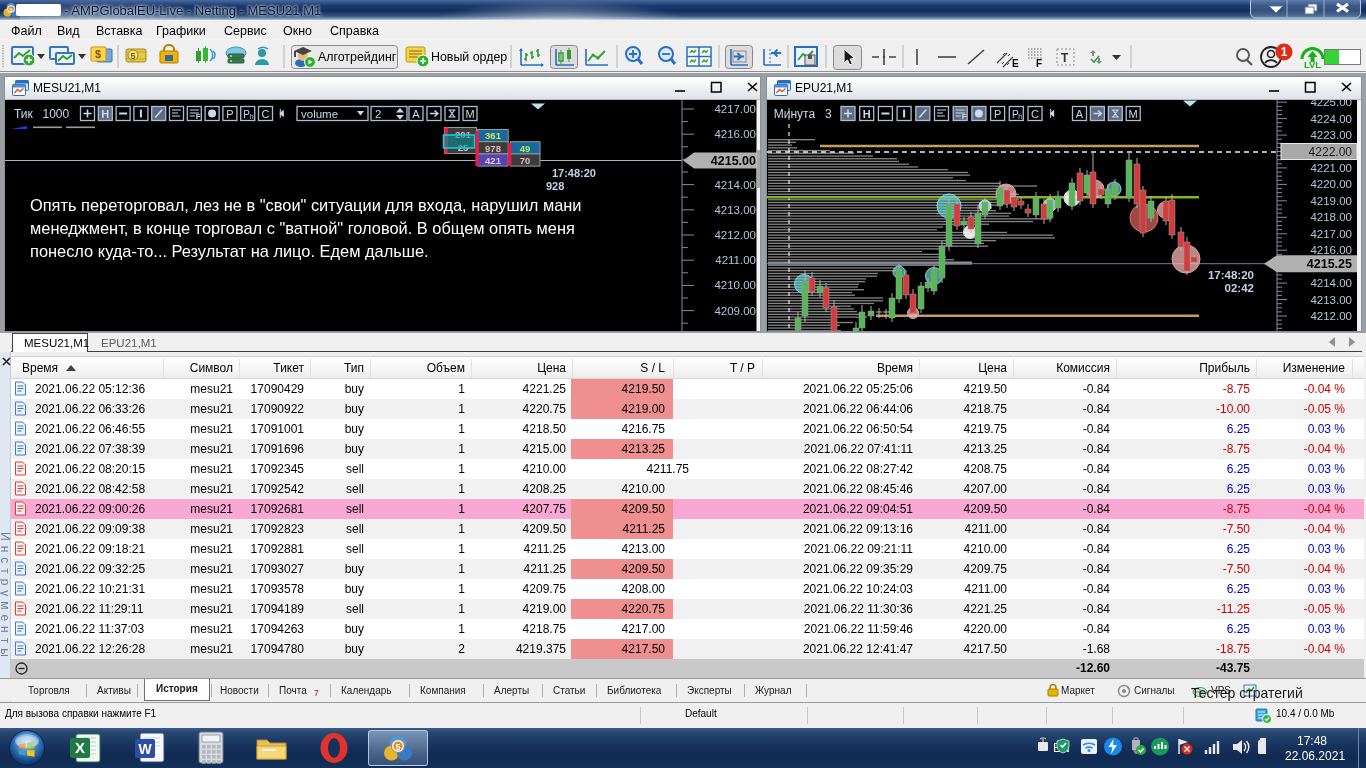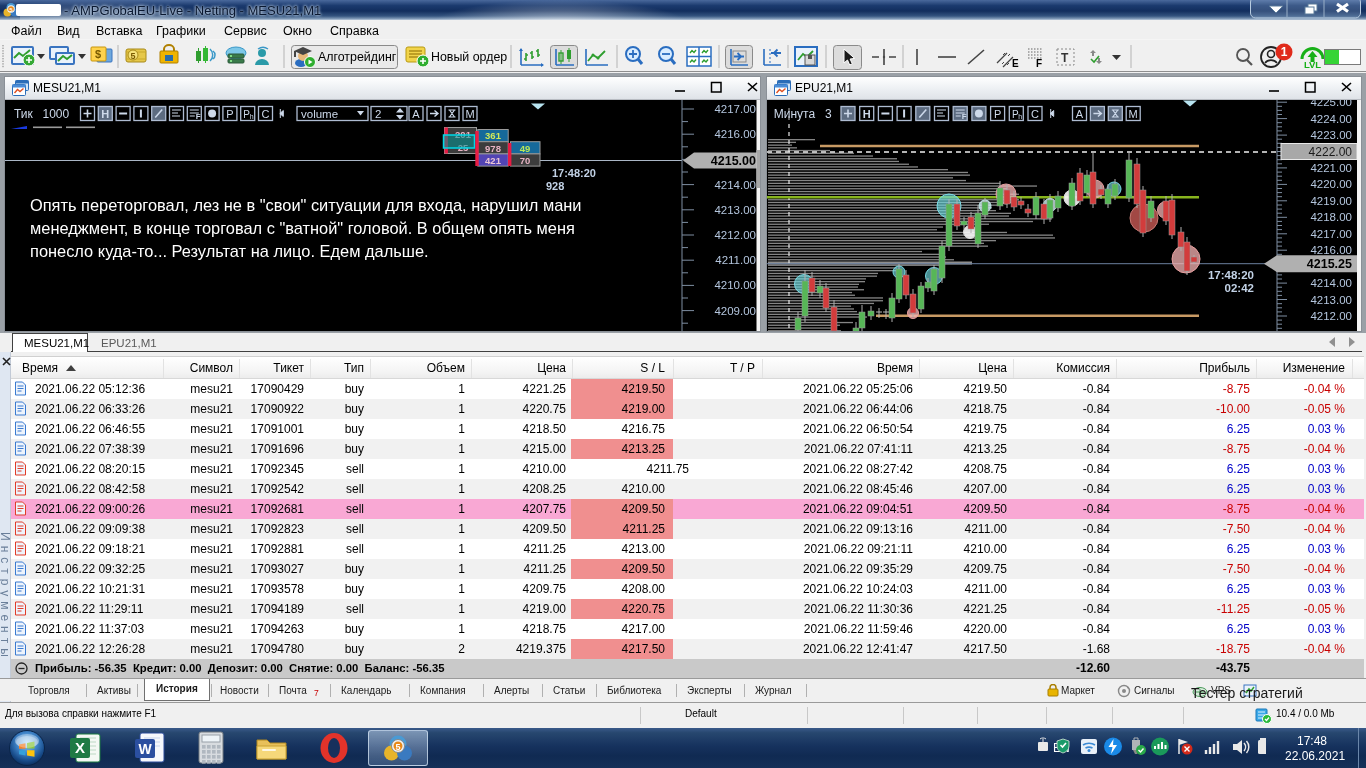--- a/index.html
+++ b/index.html
@@ -946,21 +946,20 @@
       <span class="cellr" style="left:866px;width:130px;color:#000">4217.50</span>
       <span class="cellr" style="left:969px;width:130px;color:#000">-1.68</span>
       <span class="cellr" style="left:1109px;width:130px;color:#c80000">-18.75</span>
       <span class="cellr" style="left:1204px;width:130px;color:#c80000">-0.04 %</span>
     </div>
     <div class="sumrow" style="top:326px">
       <svg width="13" height="13" style="position:absolute;left:4px;top:3px">
         <circle cx="6.5" cy="6.5" r="5.5" fill="none" stroke="#222" stroke-width="1.3"></circle>
         <line x1="3.5" y1="6.5" x2="9.5" y2="6.5" stroke="#222" stroke-width="1.3"></line>
       </svg>
-      <span style="position:absolute;left:24px;top:3px;font-size:11.3px">Прибыль: -56.35&nbsp; Кредит: 0.00&nbsp; Депозит: 0.00&nbsp; Снятие: 0.00&nbsp; Баланс: -56.35</span>
       <span class="cellr" style="left:969px;width:130px;top:2px">-12.60</span>
       <span class="cellr" style="left:1109px;width:130px;top:2px">-43.75</span>
     </div>
 <div class="btabs">
       <span class="btab" style="left:28px">Торговля</span>
       <span class="btab" style="left:97px">Активы</span>
       <span class="btab" style="left:220px">Новости</span>
       <span class="btab" style="left:279px">Почта</span>
       <span class="btab" style="left:341px">Календарь</span>
       <span class="btab" style="left:420px">Компания</span>

